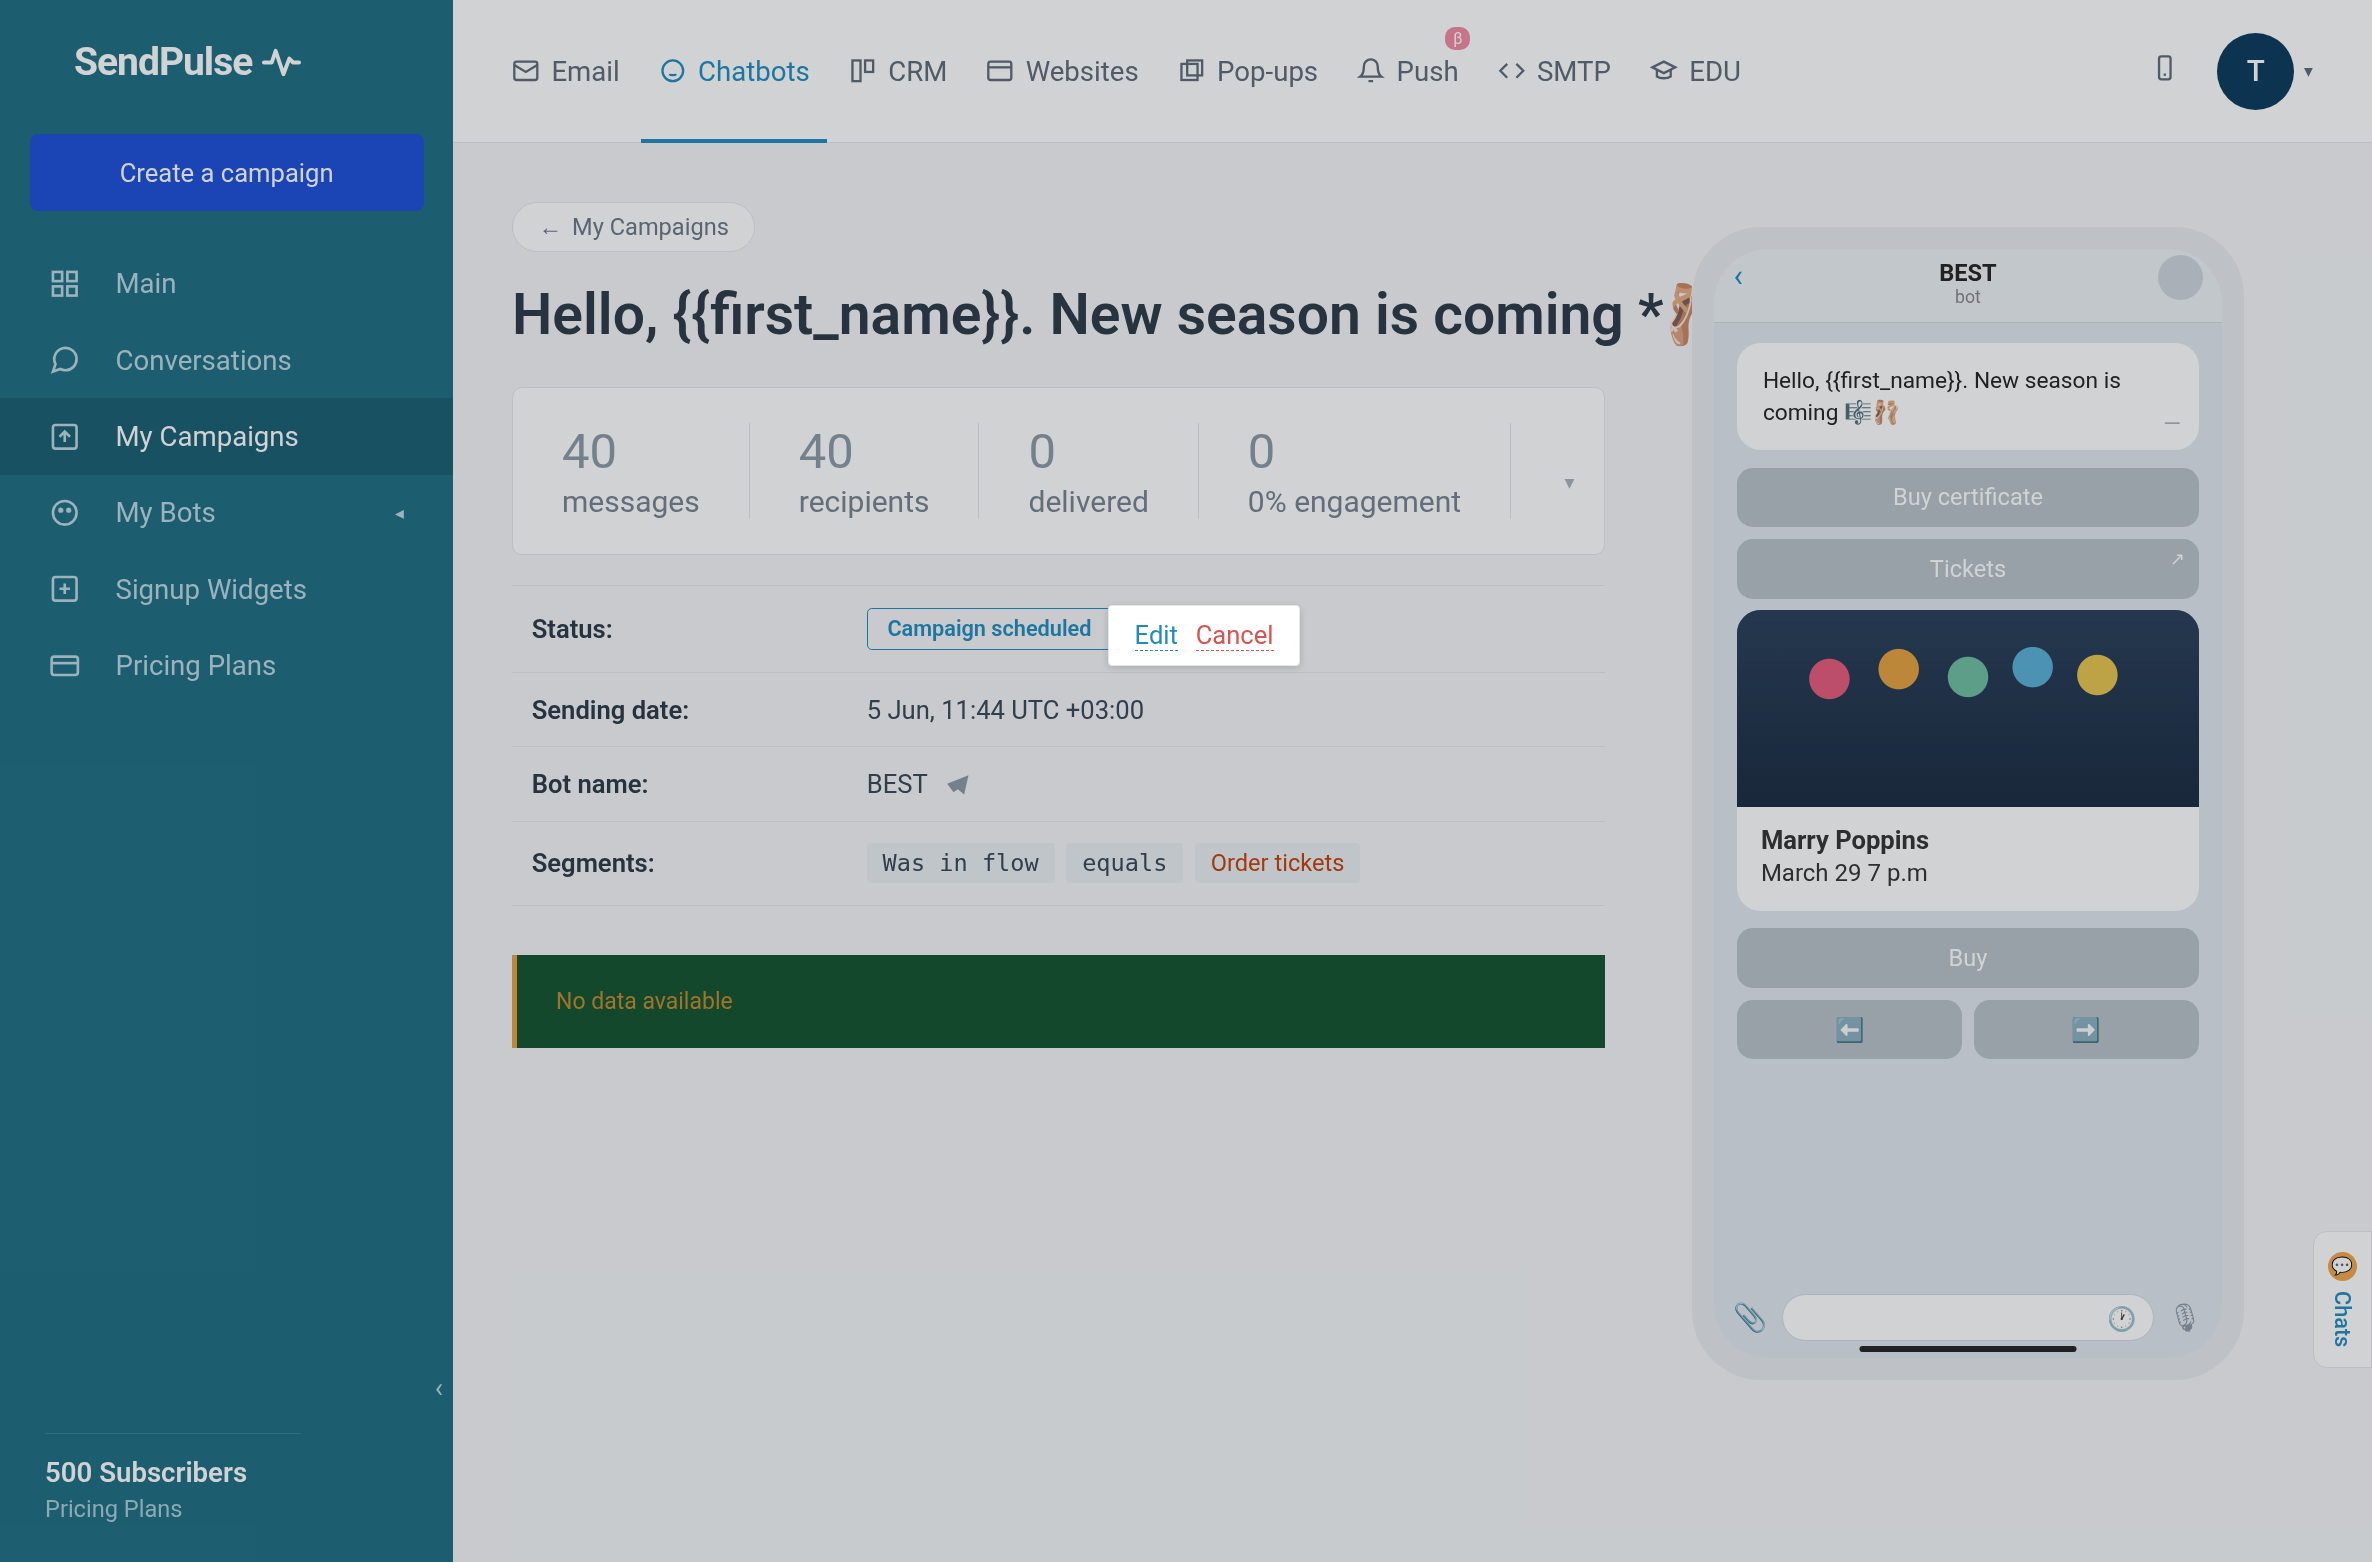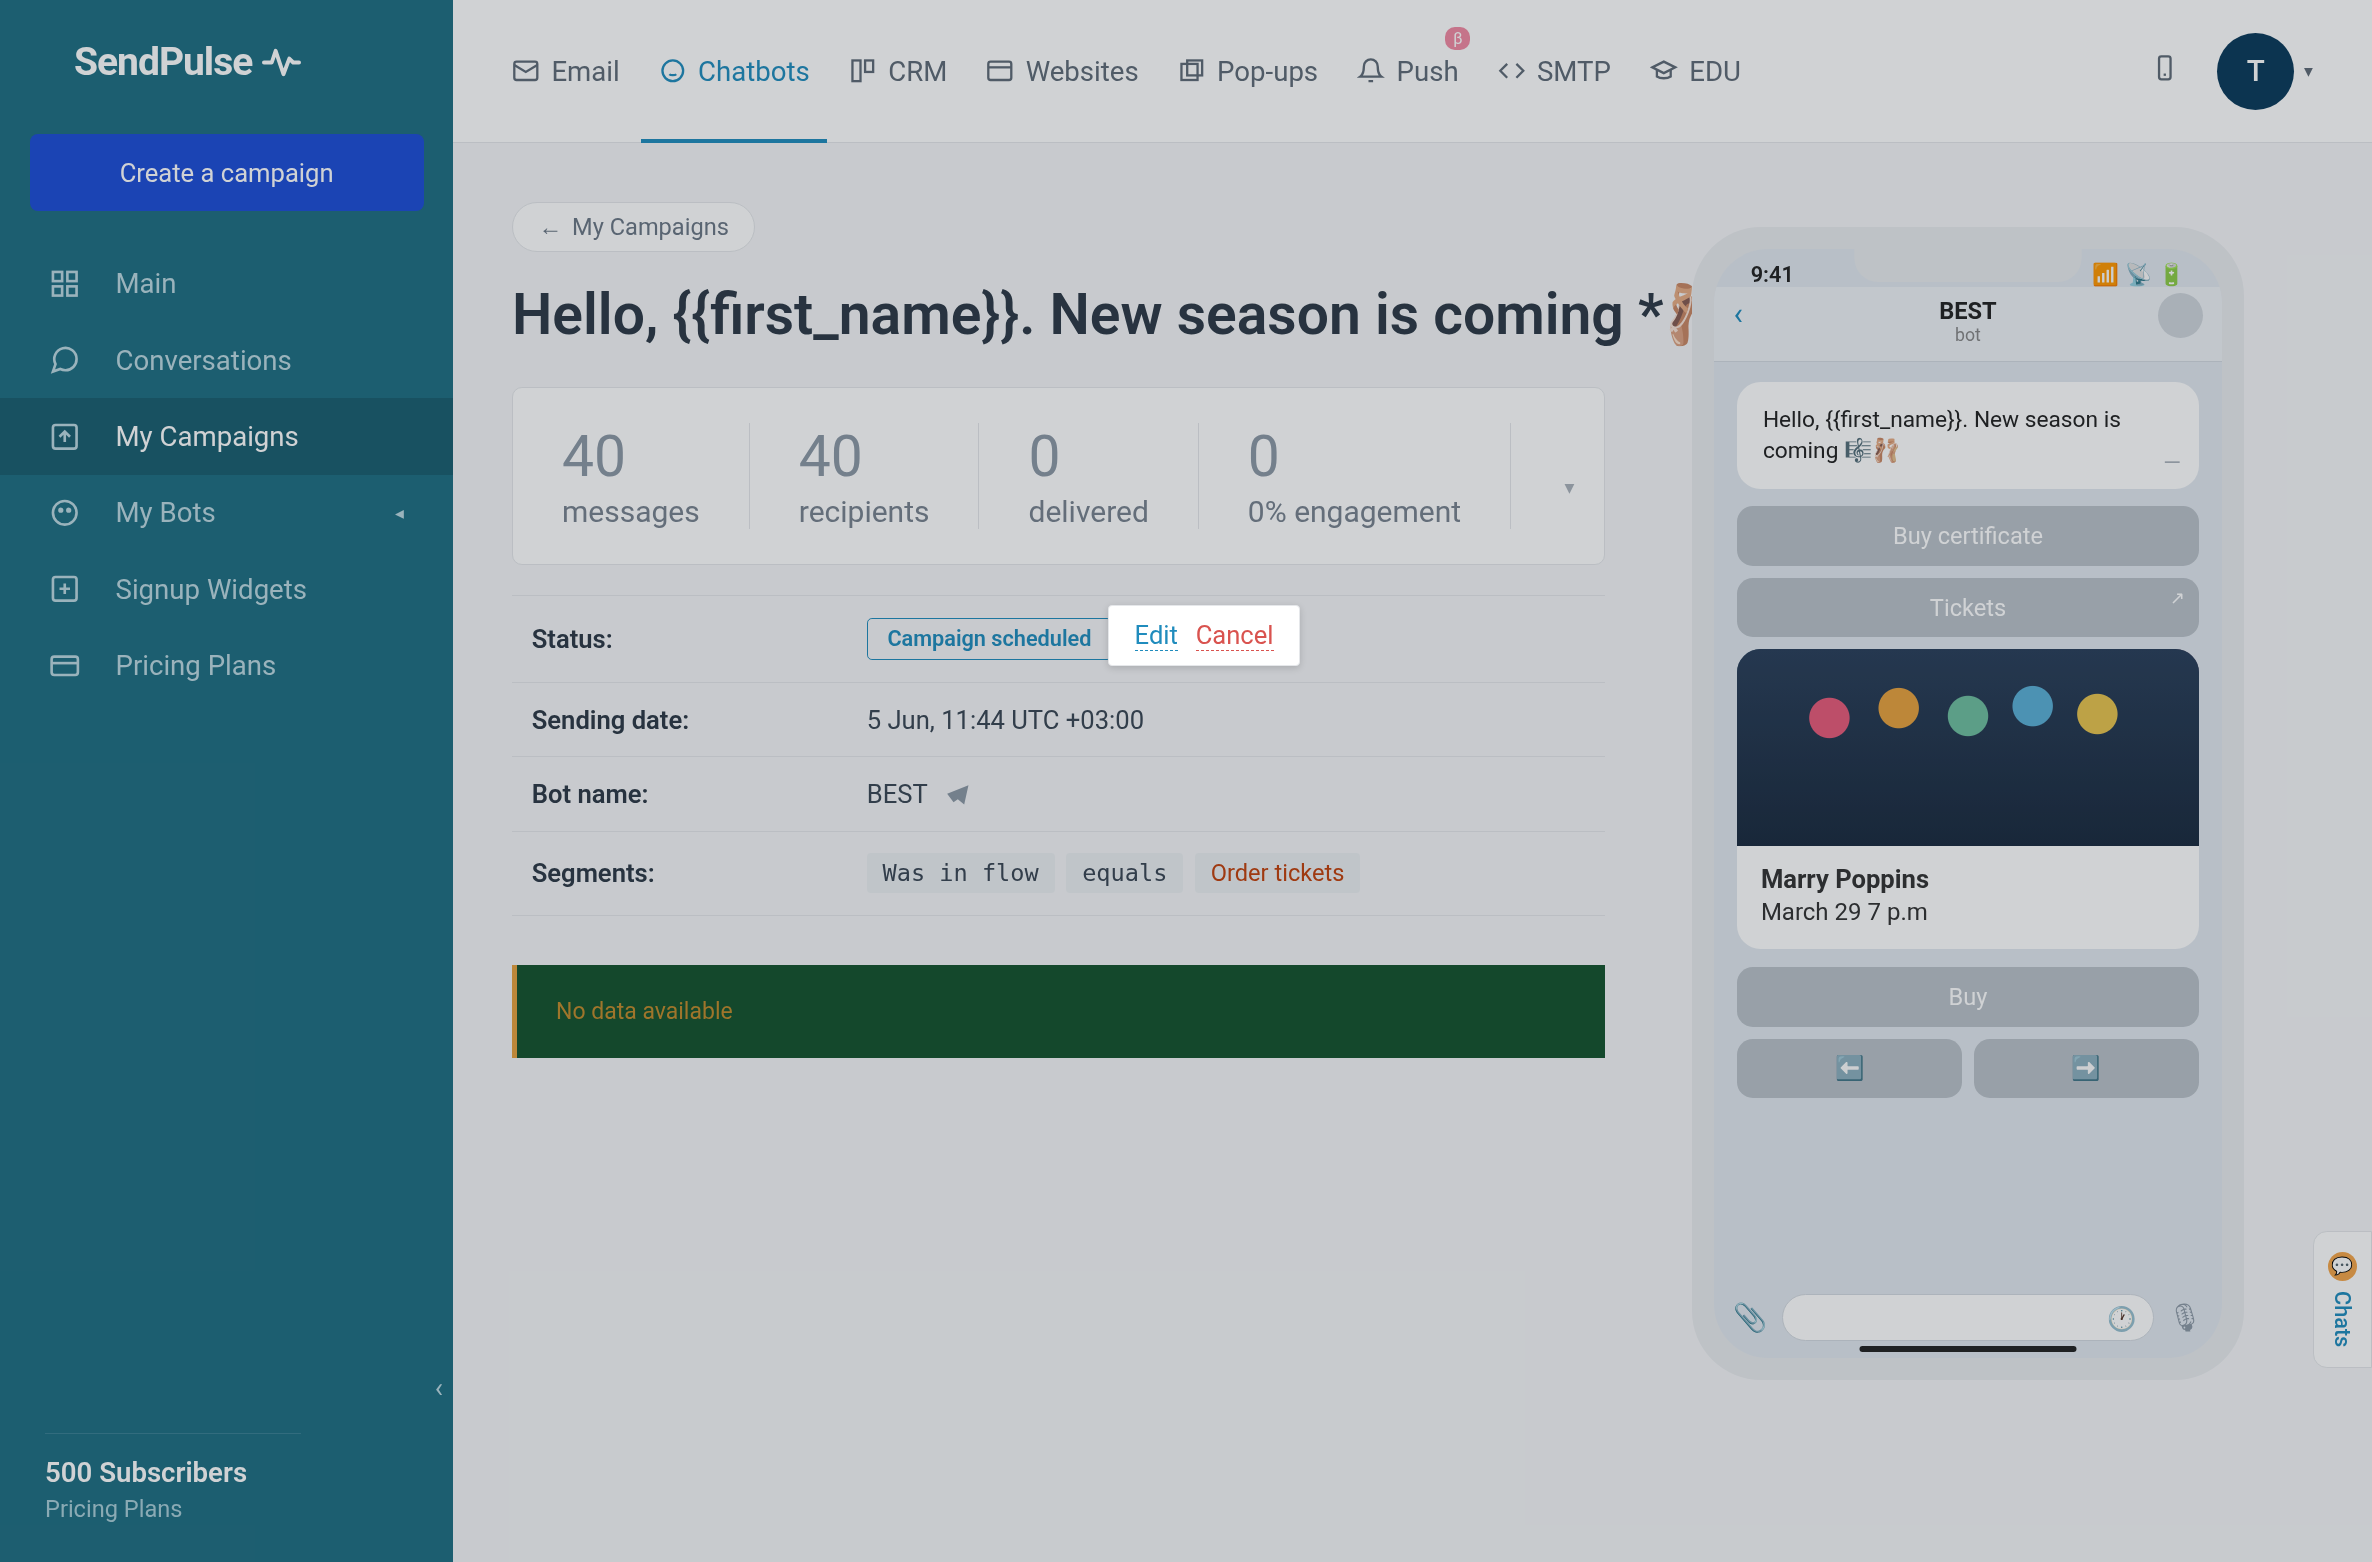--- a/index.html
+++ b/index.html
@@ -33,21 +33,21 @@
 .topnav .caret { font-size:17.7px; color:#5f6b77; }
 
 
 .content { position:absolute; left:453px; top:143px; right:0; bottom:0; padding:59px; overflow:auto; }
 .breadcrumb { display:inline-flex; align-items:center; gap:9.9px; background:#fff; border:1px solid #e5e7ea; border-radius:29.6px; padding:9.9px 25.6px; font-size:23.6px; color:#6b7785; cursor:pointer; }
 .page-title { font-size:57px; font-weight:600; color:#2d3946; margin:29.6px 0 39px; }
 
 .stats { background:#fff; border:1px solid #e5e7ea; border-radius:9.9px; display:flex; padding:35px 0; width:1093px; position:relative; }
 .stat { padding:0 49px; border-right:1px solid #e5e7ea; }
 .stat:last-child { border-right:none; }
-.stat .num { font-size:57px; font-weight:400; color:#8d99a6; }
+.stat .num { font-size:49px; font-weight:400; color:#8d99a6; }
 .stat .lbl { font-size:30px; color:#78838f; margin-top:3.9px; }
 .stats .dd { position:absolute; right:29.6px; top:50%; font-size:19.7px; color:#aab2bb; cursor:pointer; }
 
 .detail-rows { width:1093px; margin-top:29.6px; }
 .drow { display:flex; align-items:center; padding:21.7px 19.7px; border-bottom:1px solid #e5e7ea; font-size:25.6px; }
 .drow:first-child { border-top:1px solid #e5e7ea; }
 .drow .k { width:335px; font-weight:600; color:#2d3946; }
 .drow .v { color:#3a4654; display:flex; align-items:center; gap:11.8px; flex-wrap:wrap; }
 .status-badge { border:1px solid #208cbd; color:#208cbd; font-size:21.7px; font-weight:600; padding:7.9px 19.7px; border-radius:4.9px; }
 .edit-link { color:#208cbd; font-size:25.6px; border-bottom:1px dashed #208cbd; cursor:pointer; }
@@ -302,28 +302,20 @@
       </div>
     </div>
   </div>
 
   <div class="nodata">No data available</div>
 </div>
 
 <div class="phone">
   <div class="phone-inner">
     <div class="phone-notch"></div>
-    <div class="phone-status">
-      <span>9:41</span>
-      <span class="right">
-          <span>📶</span>
-          <span>📡</span>
-          <span>🔋</span>
-        </span>
-    </div>
     <div class="phone-header">
       <span class="back">‹</span>
       <div class="title">BEST</div>
       <div class="sub">bot</div>
       <div class="avatar-sm"></div>
     </div>
     <div class="phone-body">
       <div class="bubble"><span>Hello, {{first_name}}. New season is coming 🎼🩰</span><span class="dash">—</span></div>
       <div class="card-btn">Buy certificate</div>
       <div class="card-btn"><span>Tickets</span><span class="ext">↗</span></div>

